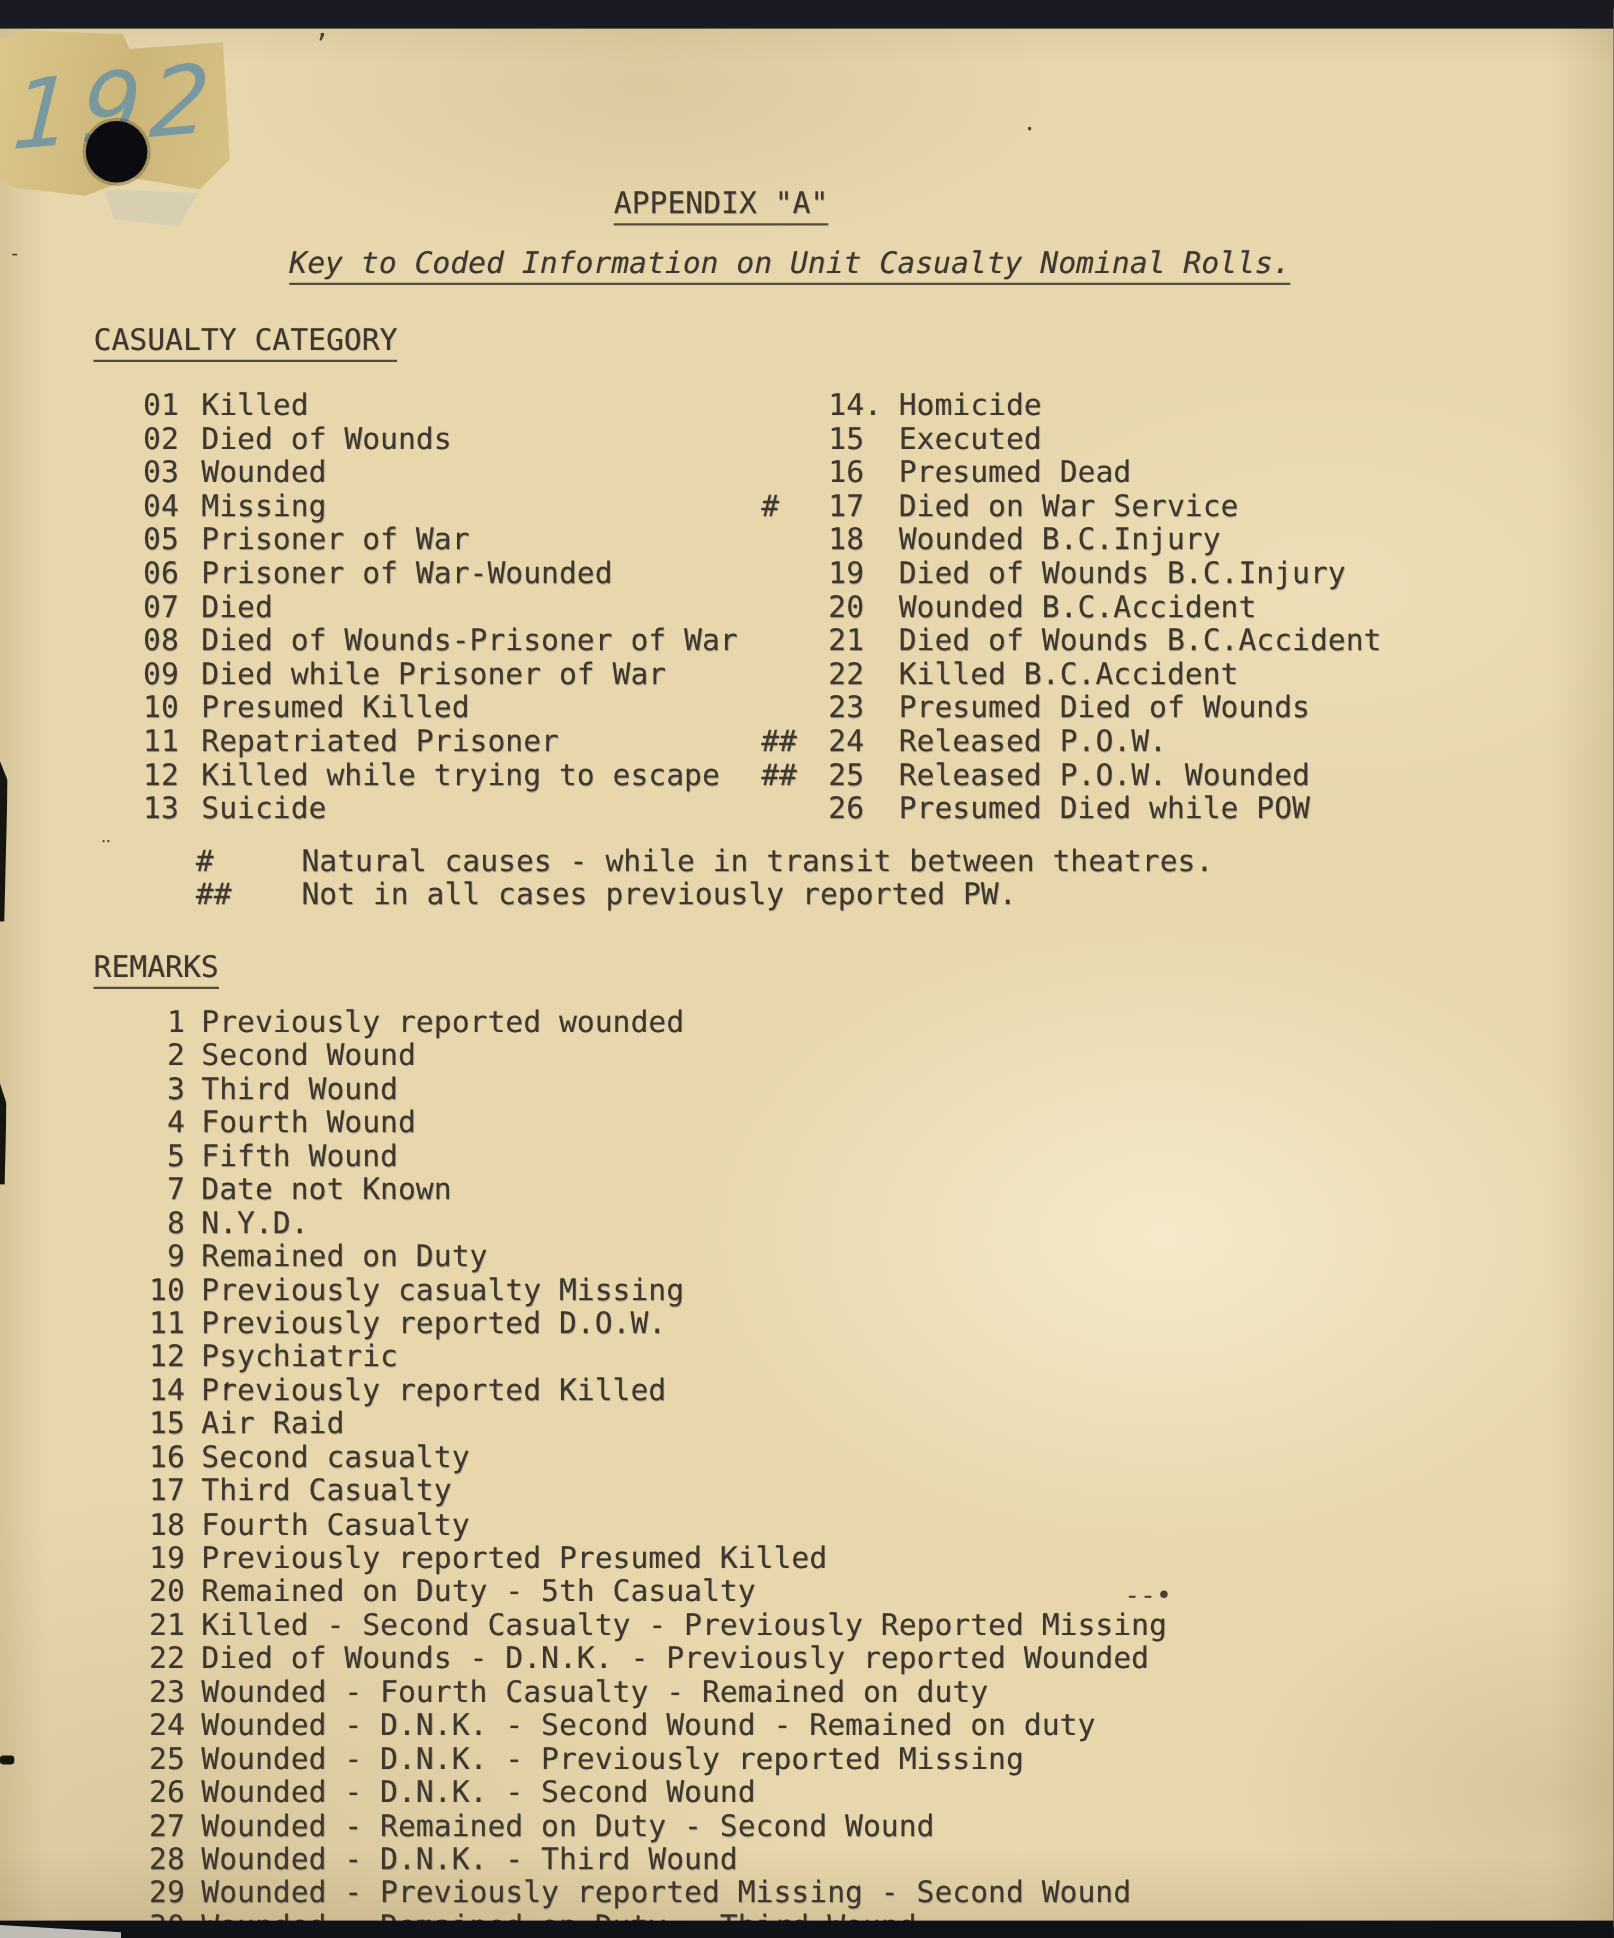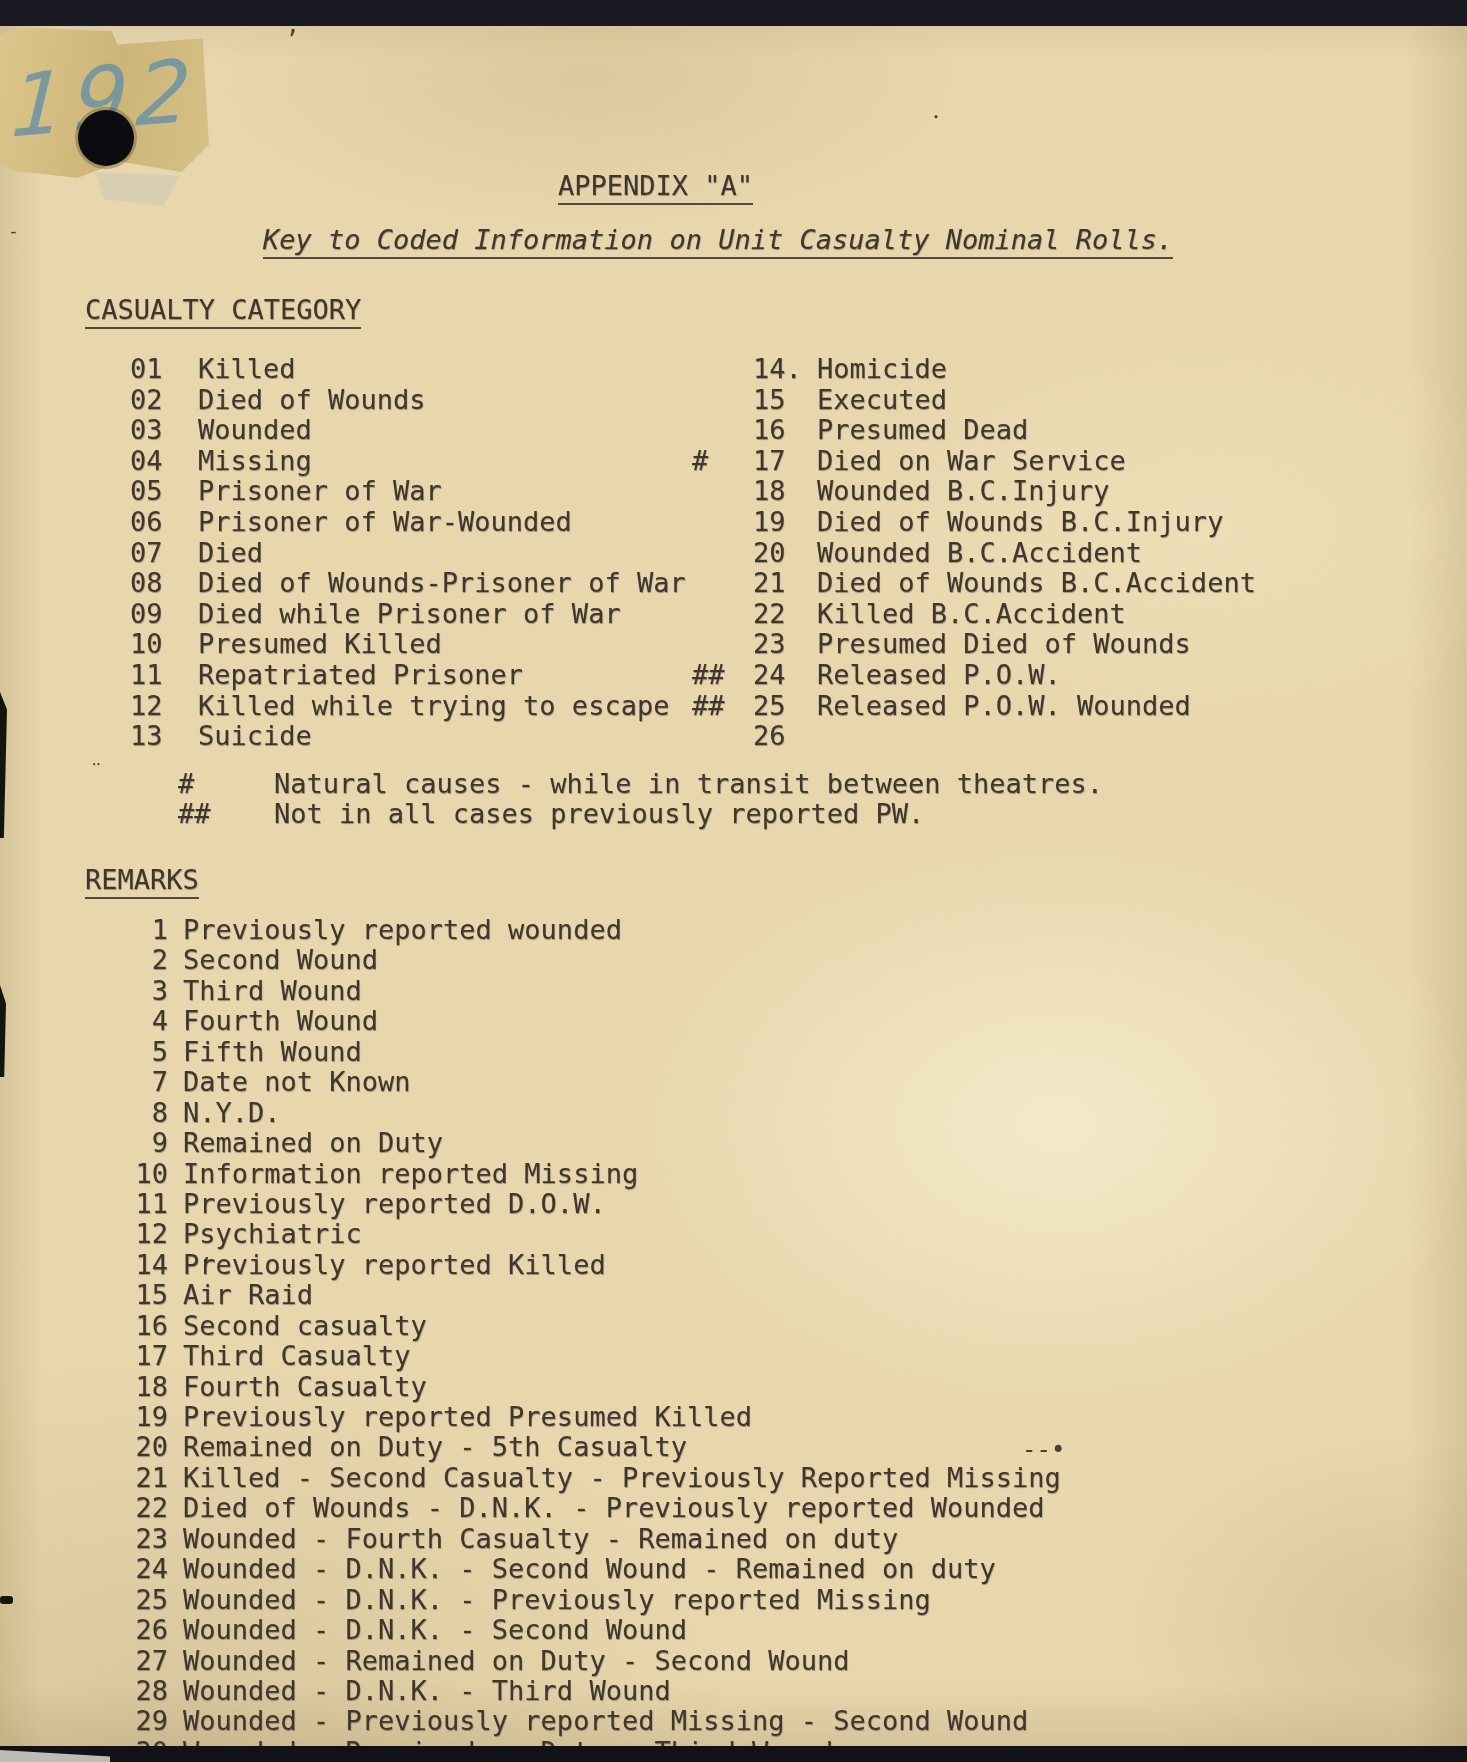--- a/index.html
+++ b/index.html
@@ -38,21 +38,21 @@
   .handnum{position:absolute;left:14px;top:20px;z-index:9;
     font-family:"DejaVu Sans",sans-serif;font-style:italic;font-weight:400;
     font-size:86px;letter-spacing:8px;color:#7095a3;opacity:0.9;
     transform:rotate(-5deg) skewX(-8deg);}
   .hole{position:absolute;left:78px;top:110px;width:56px;height:56px;border-radius:50%;
     background:#0c0c10;z-index:10;box-shadow:0 0 0 3px rgba(90,75,40,0.35);}
   
   .cat-row{position:relative;height:30.6px;}
   .cat-row span{position:absolute;white-space:pre;text-shadow:0.5px 0.6px 0.8px rgba(62,55,45,0.45);}
   .cat-row .lnum{left:130px;}
-  .cat-row .llabel{left:198px;}
+  .cat-row .llabel{left:183px;}
   .cat-row .marker{left:692px;}
   .cat-row .rnum{left:753px;}
   .cat-row .rlabel{left:817px;}
   
   .fn-row{position:relative;height:30px;}
   .fn-row span{position:absolute;white-space:pre;text-shadow:0.5px 0.6px 0.8px rgba(62,55,45,0.45);}
   .fn-row .fnsym{left:178px;}
   .fn-row .fntext{left:232px;margin-left:42px;}
   
   .r-row{position:relative;height:30.45px;}
@@ -156,20 +156,21 @@
           <span class="llabel">Killed while trying to escape</span>
           <span class="marker">##</span>
           <span class="rnum">25</span>
           <span class="rlabel">Released P.O.W. Wounded</span>
         </div>
         <div class="cat-row">
           <span class="lnum">13</span>
           <span class="llabel">Suicide</span>
           <span class="marker"></span>
           <span class="rnum">26</span>
+          <span class="rlabel">Presumed Died while POW</span>
         </div>
       </div>
 
     <div id="footnotes" style="position:absolute;left:0;top:760px;width:1467px;">
         <div class="fn-row">
           <span class="fnsym">#</span>
           <span class="fntext">Natural causes - while in transit between theatres.</span>
         </div>
         <div class="fn-row">
           <span class="fnsym">##</span>
@@ -207,21 +208,21 @@
         <div class="r-row">
           <span class="rmnum">8</span>
           <span class="rmtext">N.Y.D.</span>
         </div>
         <div class="r-row">
           <span class="rmnum">9</span>
           <span class="rmtext">Remained on Duty</span>
         </div>
         <div class="r-row">
           <span class="rmnum">10</span>
-          <span class="rmtext">Information reported Missing</span>
+          <span class="rmtext">Previously casualty Missing</span>
         </div>
         <div class="r-row">
           <span class="rmnum">11</span>
           <span class="rmtext">Previously reported D.O.W.</span>
         </div>
         <div class="r-row">
           <span class="rmnum">12</span>
           <span class="rmtext">Psychiatric</span>
         </div>
         <div class="r-row">

